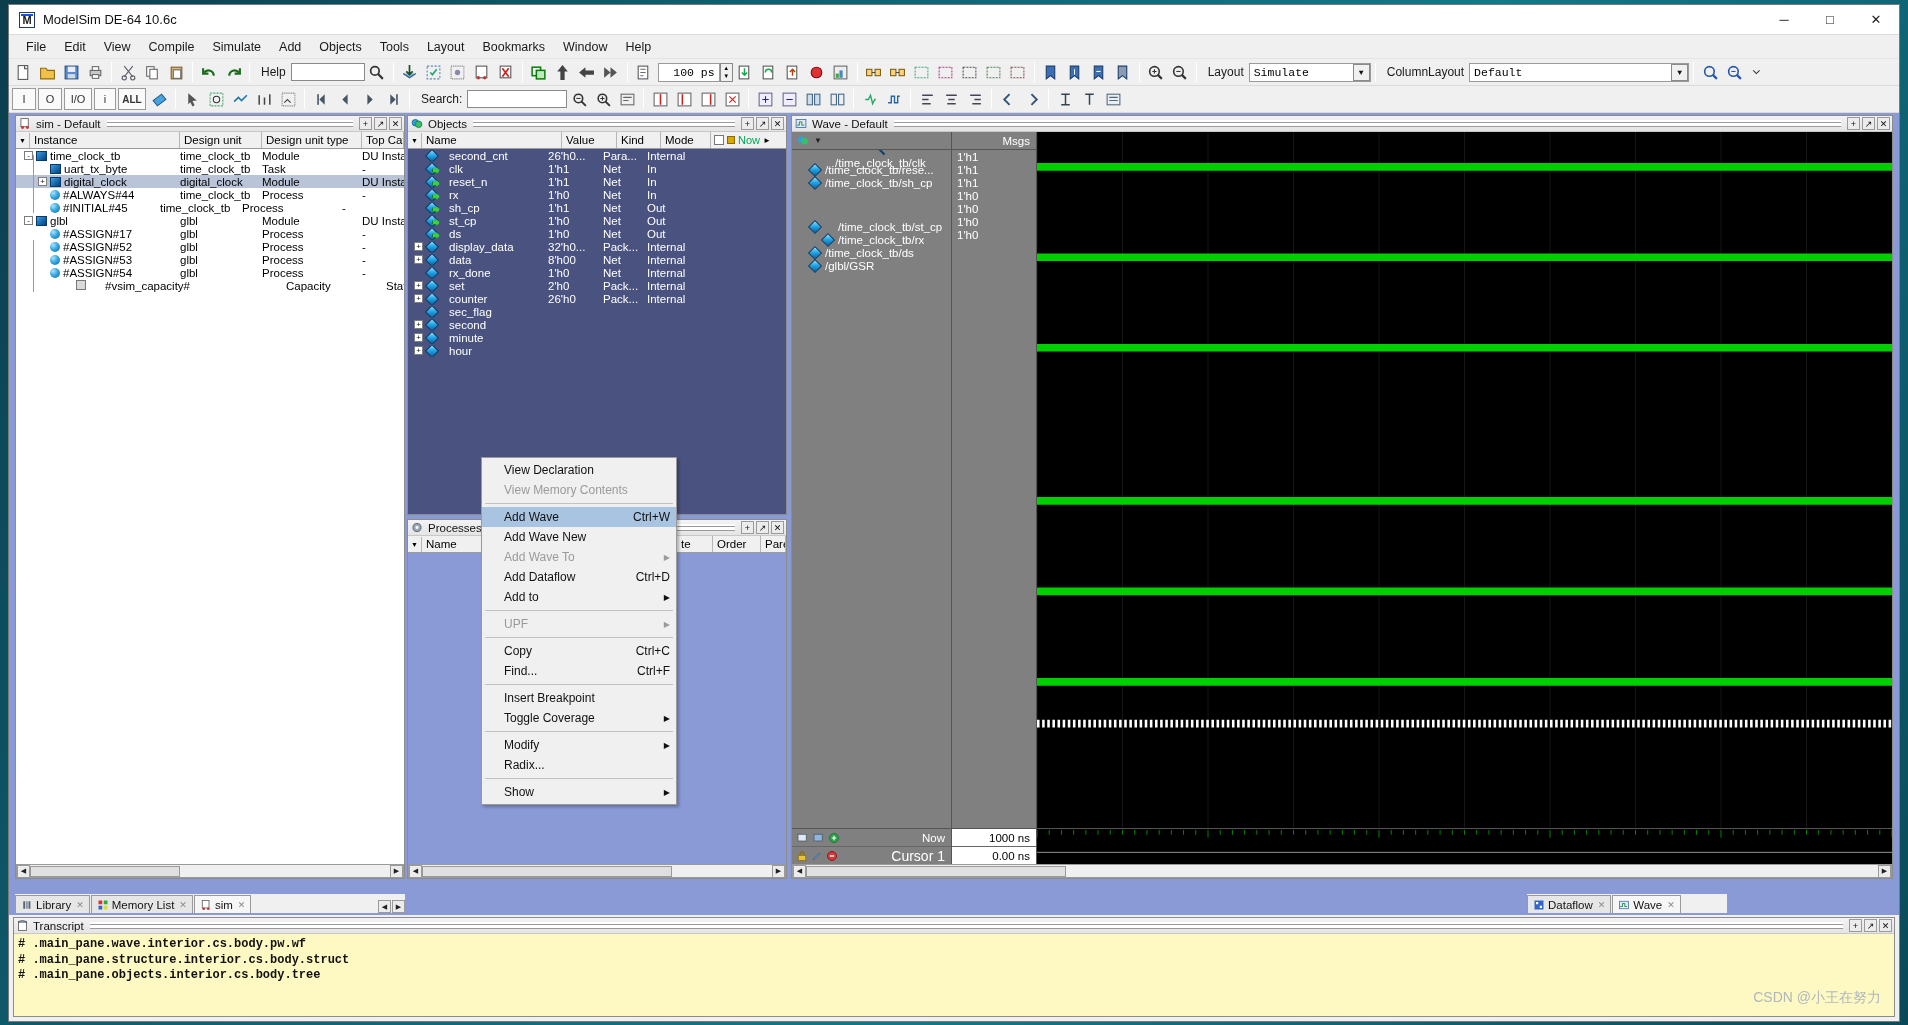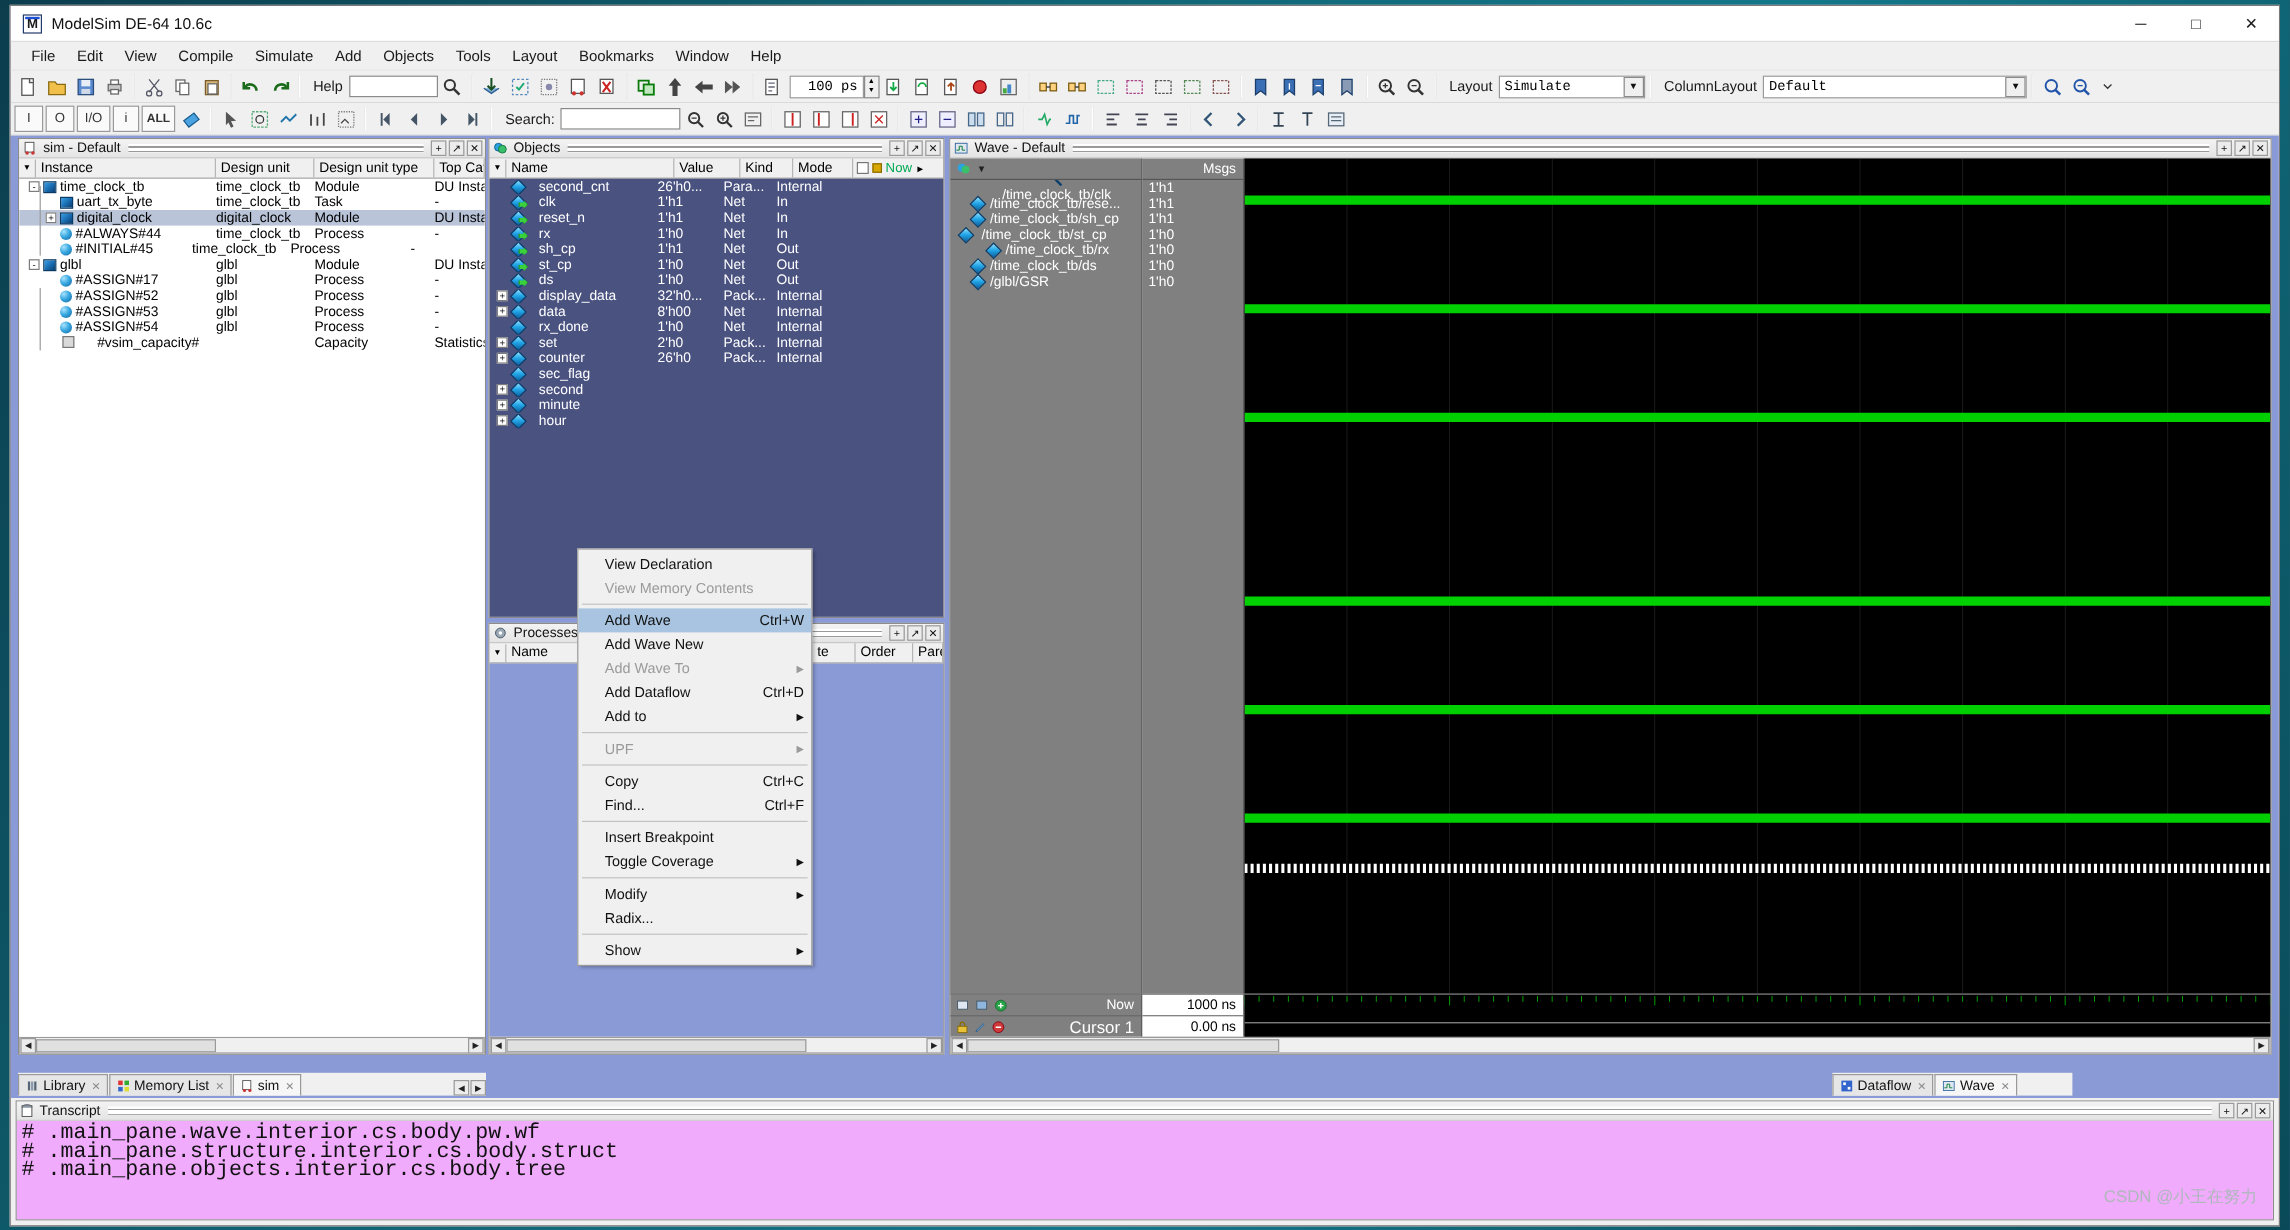--- a/index.html
+++ b/index.html
@@ -163,22 +163,22 @@
   }
   .mi { height:20px; display:flex; align-items:center; padding:0 6px 0 22px; color:#111; position:relative;}
   .mi.sel { background:#a8c4e0; }
   .mi.disabled { color:#9a9a9a; }
   .mi .sc { margin-left:auto; padding-left:16px; color:inherit; }
   .mi .sub { margin-left:auto; font-size:8px; }
   .msep { height:1px; background:#c2c2c2; margin:3px 3px; }
   
   .transcript { flex:none; display:flex; flex-direction:column; border:1px solid #8c8c8c; background:#fff;}
   .tr-body {
-    flex:1; background:#f0abfc; font-family:"Liberation Mono", monospace;
-    font-size:18px; color:#111; padding:3px 4px; overflow:hidden; line-height:15.5px;
+    flex:1; background:#fef9c3; font-family:"Liberation Mono", monospace;
+    font-size:12px; color:#111; padding:3px 4px; overflow:hidden; line-height:15.5px;font-weight:bold;
   }
   .tr-prompt { color:#1d2b8a; }
   
   .tabbar { height:19px; display:flex; align-items:flex-end; background:#f0f0f0; flex:none;}
   .tab {
     height:18px; display:flex; align-items:center; gap:3px;
     padding:0 5px; border:1px solid #9a9a9a; border-bottom:none;
     background:#e6e6e6; font-size:11.5px; color:#111; margin-right:1px;
   }
   .tab.active { background:#f6f6f6; }
@@ -808,21 +808,21 @@
               <div class="tcell" style="width: 164px; display: flex; align-items: center; padding-left: 22px; gap: 3px;">
                 <span style="width: 9px; display: inline-block;"></span>
                 <span class="proc-ico"></span>
                 <span>#ASSIGN#54</span>
               </div>
               <div class="tcell" style="width: 82px; flex: 0 0 auto;">glbl</div>
               <div class="tcell" style="width: 100px; flex: 0 0 auto;">Process</div>
               <div class="tcell" style="width: auto; flex: 1 1 0%;">-</div>
             </div>
             <div class="trow">
-              <div class="tcell" style="width: 164px; display: flex; padding-left: 8px; gap: 19px;">
+              <div class="tcell" style="width: 164px; display: flex; padding-left: 8px; gap: 19px; margin-left: 24px;">
                 <span style="width: 9px; display: inline-block;"></span>
                 <span class="cap-ico"></span>
                 <span>#vsim_capacity#</span>
               </div>
               <div class="tcell" style="width: 82px; flex: 0 0 auto;"></div>
               <div class="tcell" style="width: 100px; flex: 0 0 auto;">Capacity</div>
               <div class="tcell" style="width: auto; flex: 1 1 0%;">Statistics</div>
             </div>
             <div style="position: absolute; left: 17px; top: 6px; width: 1px; height: 58px; background: rgb(154, 154, 154);"></div>
             <div style="position: absolute; left: 17px; top: 91px; width: 1px; height: 52px; background: rgb(154, 154, 154);"></div>
@@ -1119,21 +1119,21 @@
                   <span>/time_clock_tb/clk</span>
                 </div>
                 <div class="wrow" style="padding-left: 18px; gap: 5px;">
                   <span class="diamond"></span>
                   <span>/time_clock_tb/rese...</span>
                 </div>
                 <div class="wrow" style="padding-left: 18px; gap: 5px;">
                   <span class="diamond"></span>
                   <span>/time_clock_tb/sh_cp</span>
                 </div>
-                <div class="wrow" style="padding-left: 8px; gap: 8px;">
+                <div class="wrow" style="padding-left: 18px; gap: 18px; margin-top: 31px;">
                   <span class="diamond"></span>
                   <span>/time_clock_tb/st_cp</span>
                 </div>
                 <div class="wrow" style="padding-left: 31px; gap: 5px;">
                   <span class="diamond"></span>
                   <span>/time_clock_tb/rx</span>
                 </div>
                 <div class="wrow" style="padding-left: 18px; gap: 5px;">
                   <span class="diamond"></span>
                   <span>/time_clock_tb/ds</span>

